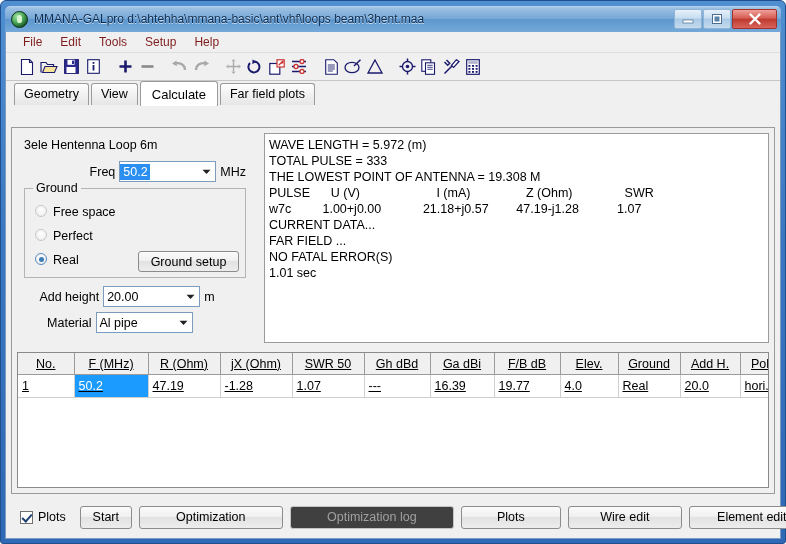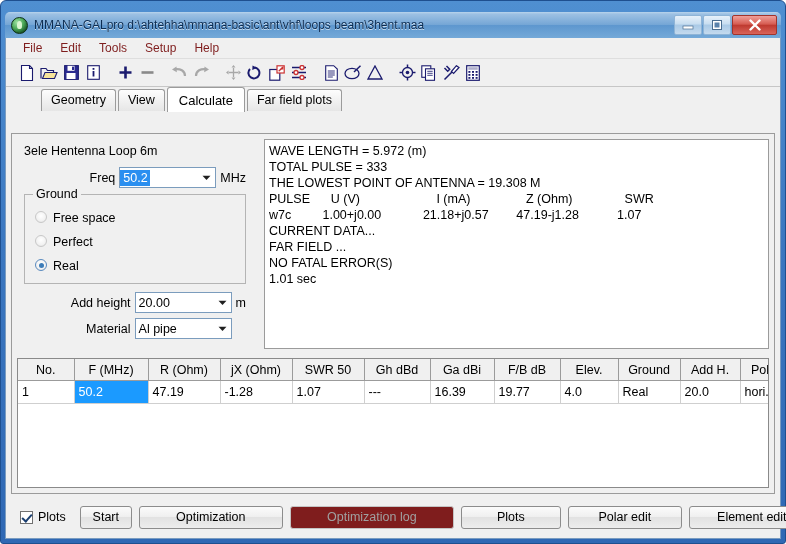--- a/index.html
+++ b/index.html
@@ -16,21 +16,21 @@
 
   
   #window {
     position: absolute;
     left: 0; top: 0;
     width: 786px; height: 544px;
     box-sizing: border-box;
     background: linear-gradient(to bottom, #4f8fd1 0%, #3b77c0 45%, #2f68b4 100%);
     border: 1px solid #1e4f8f;
     border-radius: 6px 6px 3px 3px;
-    padding: 11px 4px 4px 4px;
+    padding: 5px 4px 4px 4px;
     box-sizing: border-box;
   }
 
   
   #titlebar {
     position: relative;
     height: 26px;
     display: flex;
     align-items: center;
     background: linear-gradient(to bottom,
@@ -130,21 +130,20 @@
   .tb-gap { width: 10px; }
 
   
   #tabs {
     height: 24px;
     display: flex;
     align-items: flex-end;
     padding-left: 8px;
     background: #f0f0f0;
     position: relative;
-    margin-left: 27px;
   }
   .tab {
     font-size: 12.5px;
     padding: 3px 9px 3px 9px;
     margin-right: 2px;
     background: linear-gradient(to bottom, #fdfdfd, #e6e6e6);
     border: 1px solid #9b9b9b;
     border-bottom: none;
     border-radius: 3px 3px 0 0;
     color: #000;
@@ -273,36 +272,36 @@
     border-radius: 3px;
     background: linear-gradient(to bottom, #fbfbfb 0%, #f0f0f0 45%, #e2e2e2 50%, #ededed 100%);
     font-size: 12.5px;
     font-family: "Liberation Sans", sans-serif;
     color: #000;
     text-align: center;
     cursor: default;
     box-sizing: border-box;
     display: flex; align-items: center; justify-content: center;
   }
-  .btn.disabled { color: #a0a0a0; border-color: #c4c4c4; background: #7f1d1d; }
+  .btn.disabled { color: #a0a0a0; border-color: #c4c4c4; background: #404040; }
 
   #ground-setup-btn {
     position: absolute;
     right: 6px; bottom: 5px;
     width: 101px; height: 21px;
   }
 
   
   .field-row {
     position: absolute;
-    left: 12px;
+    left: 4px;
     width: 222px;
     display: flex;
     align-items: center;
-    justify-content: flex-end;
+    justify-content: center;
   }
   #addheight-row { top: 158px; }
   #material-row  { top: 184px; }
   #addheight-combo { width: 97px; }
   #material-combo  { width: 97px; }
   .unit { font-size: 12.5px; }
 
   
   #results {
     position: absolute;
@@ -323,20 +322,21 @@
 
   
   #grid-wrap {
     position: absolute;
     left: 5px; right: 5px;
     top: 224px; bottom: 5px;
     background: #ffffff;
     border: 1px solid #8a8a8a;
     box-sizing: border-box;
     overflow: hidden;
+    text-decoration: underline;
   }
   table#grid {
     border-collapse: collapse;
     width: 100%;
     table-layout: fixed;
   }
   table#grid th {
     background: #f0f0f0;
     border-right: 1px solid #9b9b9b;
     border-bottom: 1px solid #9b9b9b;
@@ -604,20 +604,21 @@
           </div>
           <div class="radio-row" style="top:40px">
             <span class="radio dim"></span>
             <span>Perfect</span>
           </div>
           <div class="radio-row" style="top:64px">
             <span class="radio checked"></span>
             <span>Real</span>
           </div>
 
+          <div class="btn" id="ground-setup-btn">Ground setup</div>
         </div>
 
         <div class="field-row" id="addheight-row">
           <span class="lbl">Add height</span>
           <div class="combo" id="addheight-combo">
             <span class="val">20.00</span>
             <span class="arrow">
               <svg width="9" height="6" viewBox="0 0 9 6">
                   <path d="M0.5 0.8 L4.5 5 L8.5 0.8 Z" fill="#202020"></path>
                 </svg>
@@ -705,18 +706,18 @@
     </div>
 
     <div id="bottombar">
       <span class="chk checked"></span>
       <span id="test-label">Plots</span>
 
       <div class="btn bbtn" style="width:52px">Start</div>
       <div class="btn bbtn" style="width:144px">Optimization</div>
       <div class="btn bbtn disabled" style="width:164px">Optimization log</div>
       <div class="btn bbtn" style="width:100px">Plots</div>
-      <div class="btn bbtn" style="width:114px">Polar edit</div>
+      <div class="btn bbtn" style="width:114px">Wire edit</div>
       <div class="btn bbtn" style="width:126px">Element edit</div>
     </div>
 
   </div>
 </div>
 
 </body></html>

